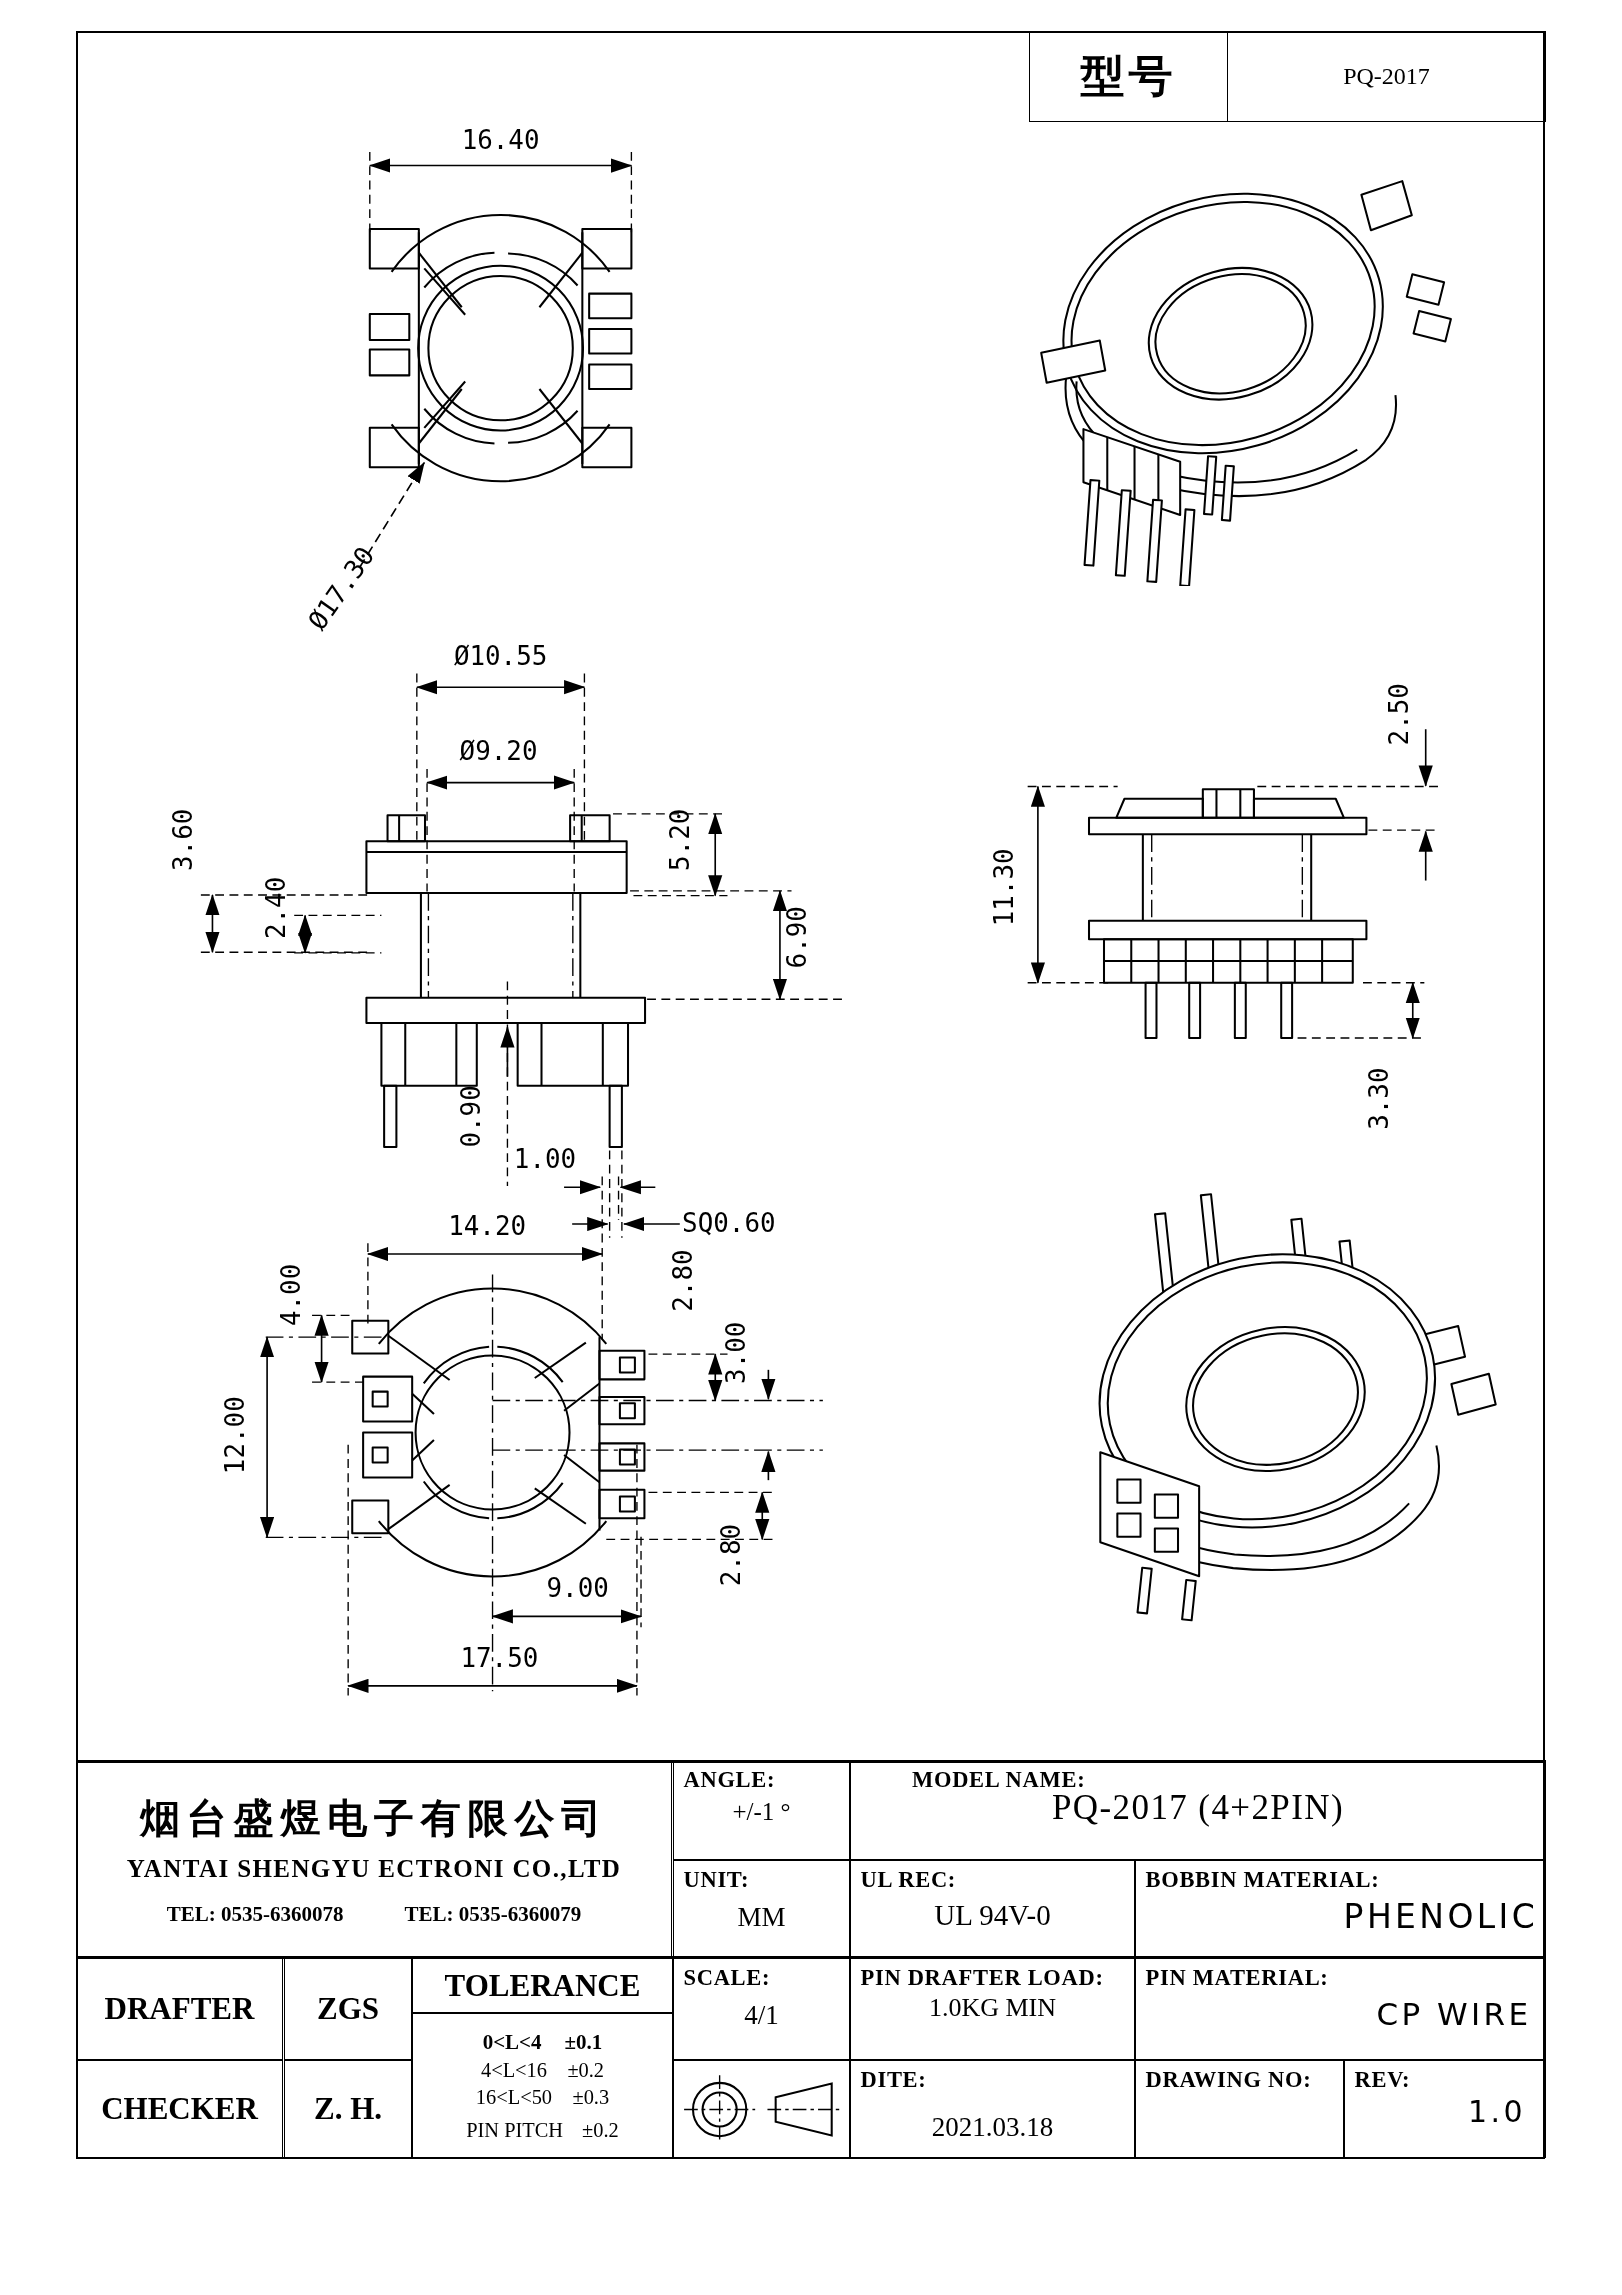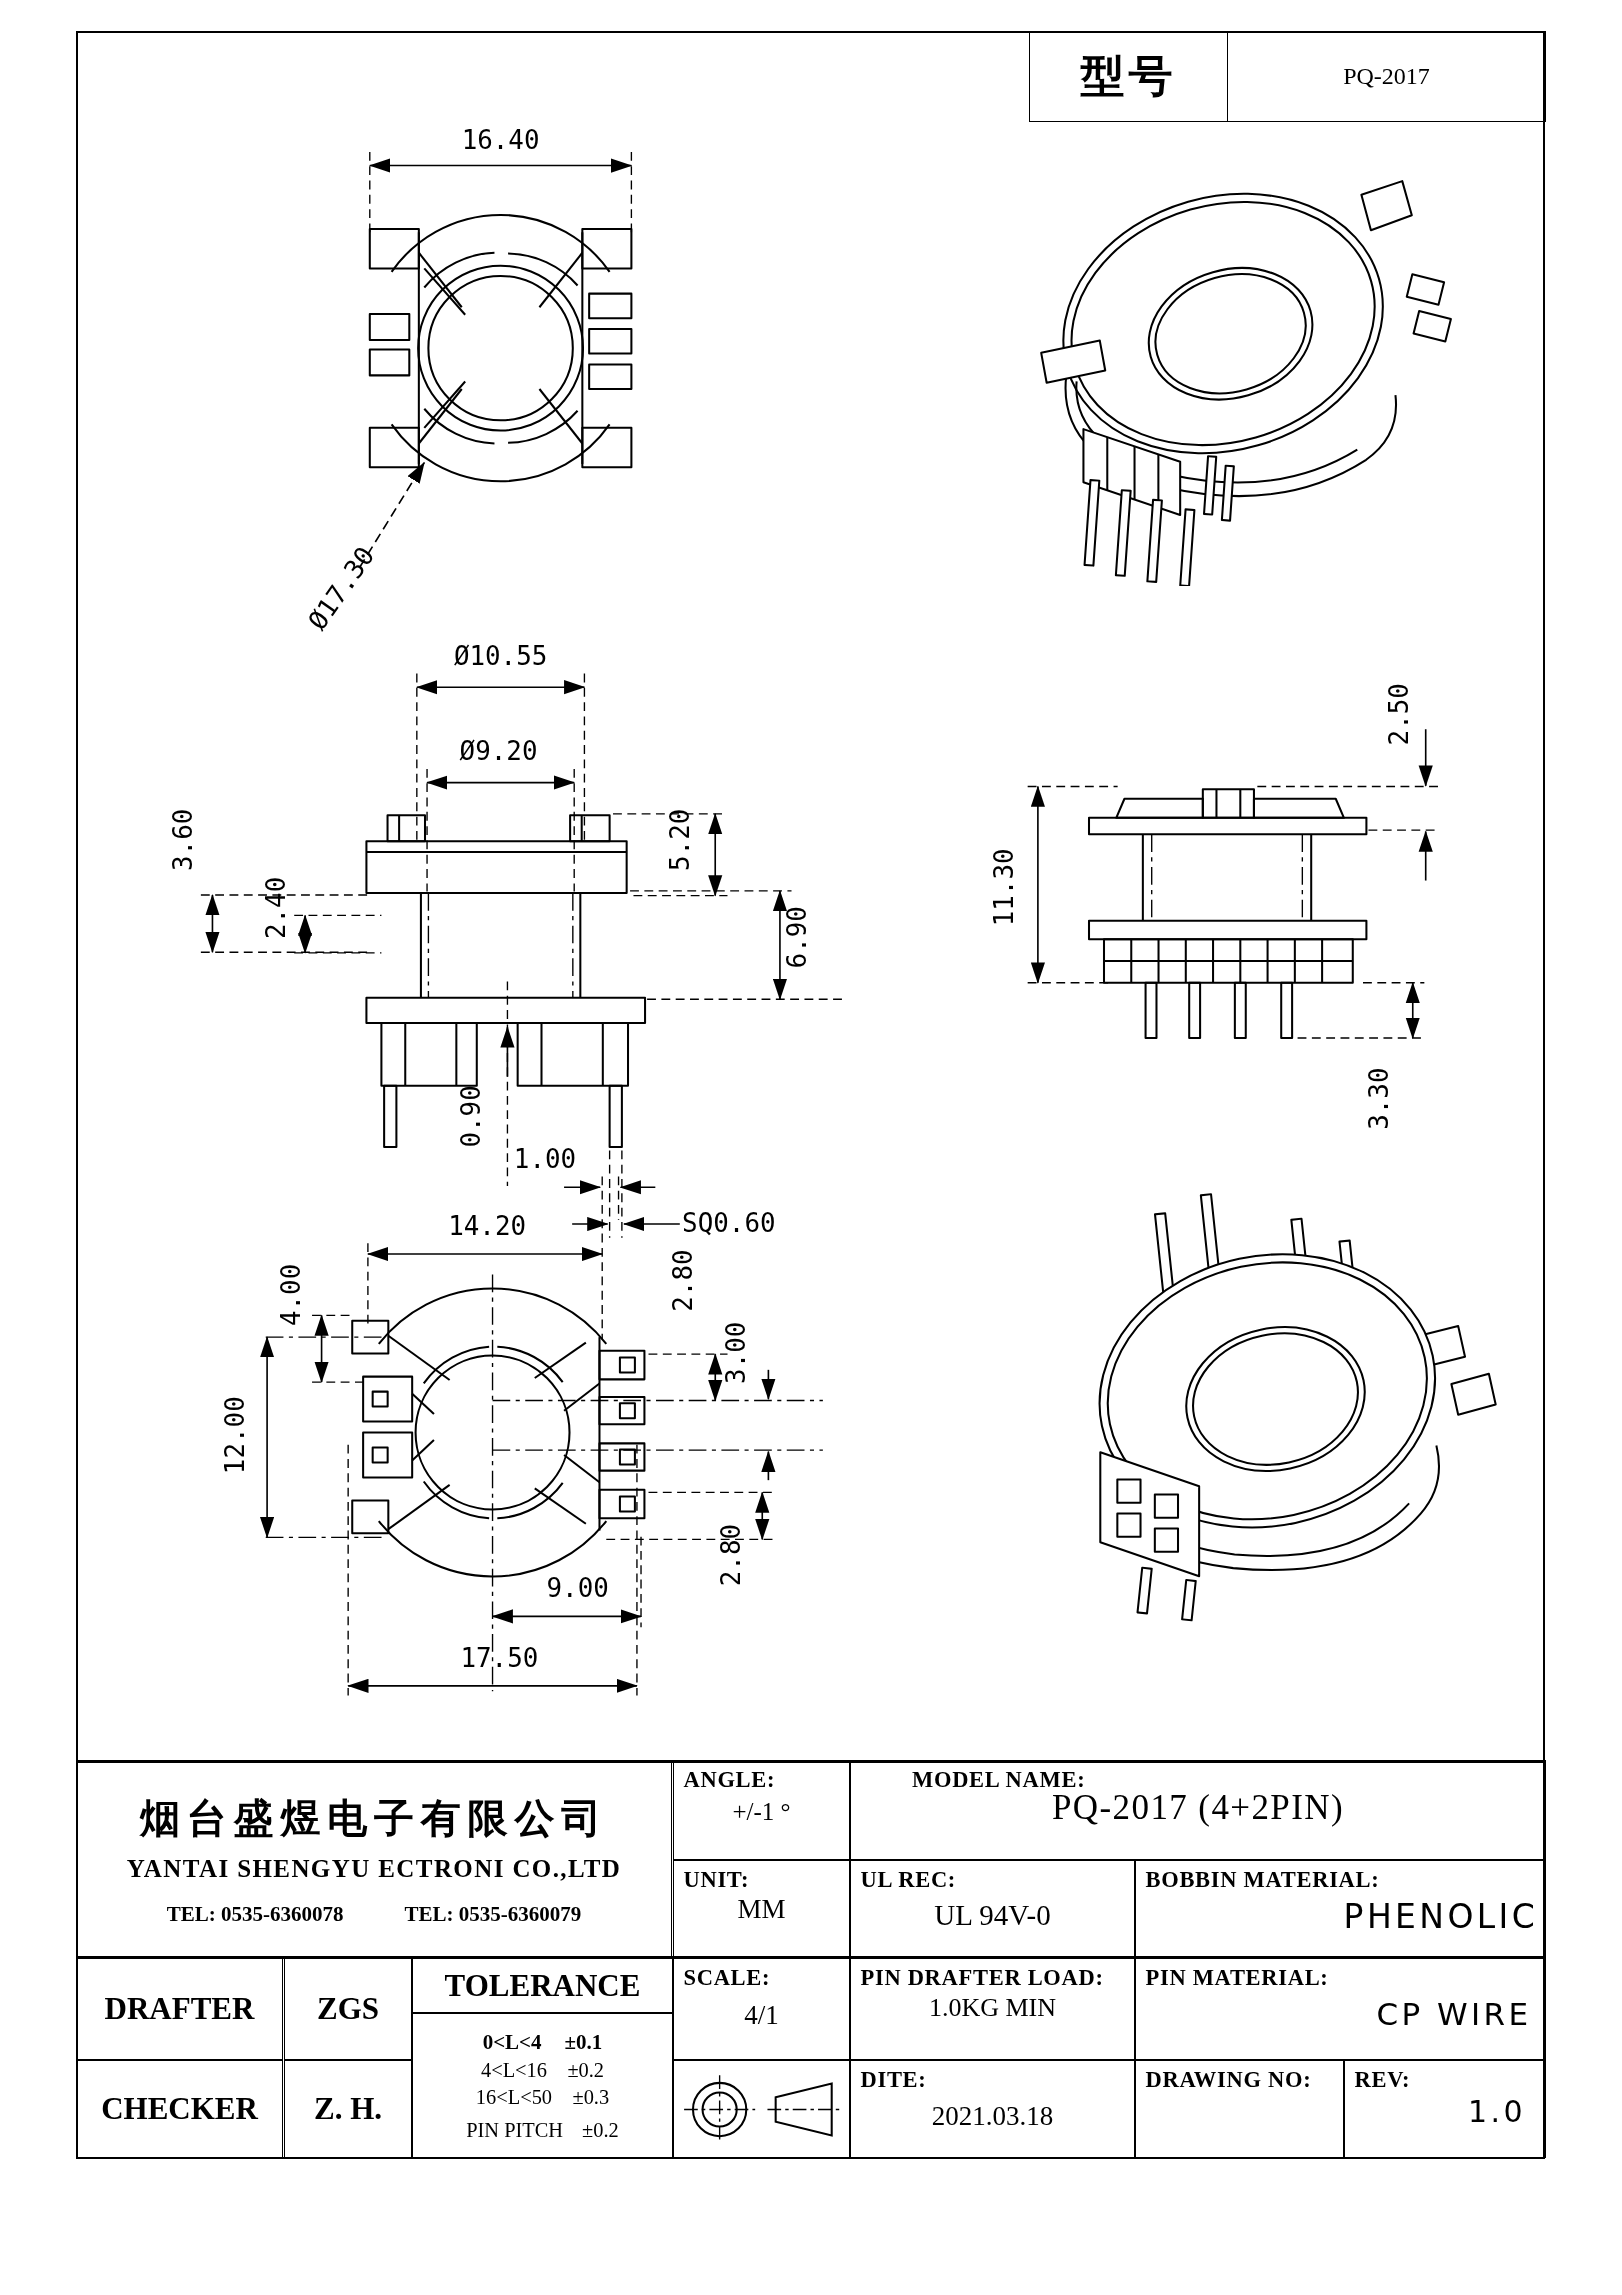--- a/index.html
+++ b/index.html
@@ -329,21 +329,21 @@
     <div style="font-size:25px;text-align:center;margin-top:5.5px;">+/-1 °</div>
   </div>
 
   <div class="cell" style="left:850px;top:1760px;width:696px;height:100px;">
     <div class="lbl" style="padding-left:61px;">MODEL NAME:</div>
     <div style="font-size:35px;text-align:center;margin-top:-4.1px;letter-spacing:1.4px;">PQ-2017 (4+2PIN)</div>
   </div>
 
   <div class="cell" style="left:673px;top:1860px;width:177px;height:98px;">
     <div class="lbl">UNIT:</div>
-    <div style="font-size:27px;text-align:center;margin-top:1px;">MM</div>
+    <div style="font-size:27px;text-align:center;margin-top:9px;">MM</div>
   </div>
 
   <div class="cell" style="left:850px;top:1860px;width:285px;height:98px;">
     <div class="lbl">UL REC:</div>
     <div style="font-size:29px;text-align:center;margin-top:6.8px;">UL 94V-0</div>
   </div>
 
   <div class="cell" style="left:1135px;top:1860px;width:411px;height:98px;">
     <div class="lbl">BOBBIN MATERIAL:</div>
     <div class="thin" style="font-size:33px;text-align:right;padding-right:6.8px;margin-top:4.1px;">PHENOLIC</div>
@@ -407,21 +407,21 @@
         <line x1="6" y1="62" x2="110" y2="62" stroke-width="2" stroke-dasharray="20 6 5 6"></line>
         <line x1="58" y1="12" x2="58" y2="112" stroke-width="2" stroke-dasharray="20 6 5 6"></line>
         <polygon points="140,44 222,24 222,100 140,80"></polygon>
         <line x1="128" y1="62" x2="236" y2="62" stroke-width="2" stroke-dasharray="20 6 5 6"></line>
       </g>
     </svg>
   </div>
 
   <div class="cell" style="left:850px;top:2060px;width:285px;height:98px;">
     <div class="lbl">DITE:</div>
-    <div style="font-size:27px;text-align:center;margin-top:8px;">2021.03.18</div>
+    <div style="font-size:27px;text-align:center;margin-top:19px;">2021.03.18</div>
   </div>
 
   <div class="cell" style="left:1135px;top:2060px;width:209px;height:98px;">
     <div class="lbl">DRAWING NO:</div>
   </div>
 
   <div class="cell" style="left:1344px;top:2060px;width:202px;height:98px;">
     <div class="lbl">REV:</div>
     <div class="thin" style="font-size:30px;text-align:right;padding-right:19px;margin-top:1.4px;">1.0</div>
   </div>

